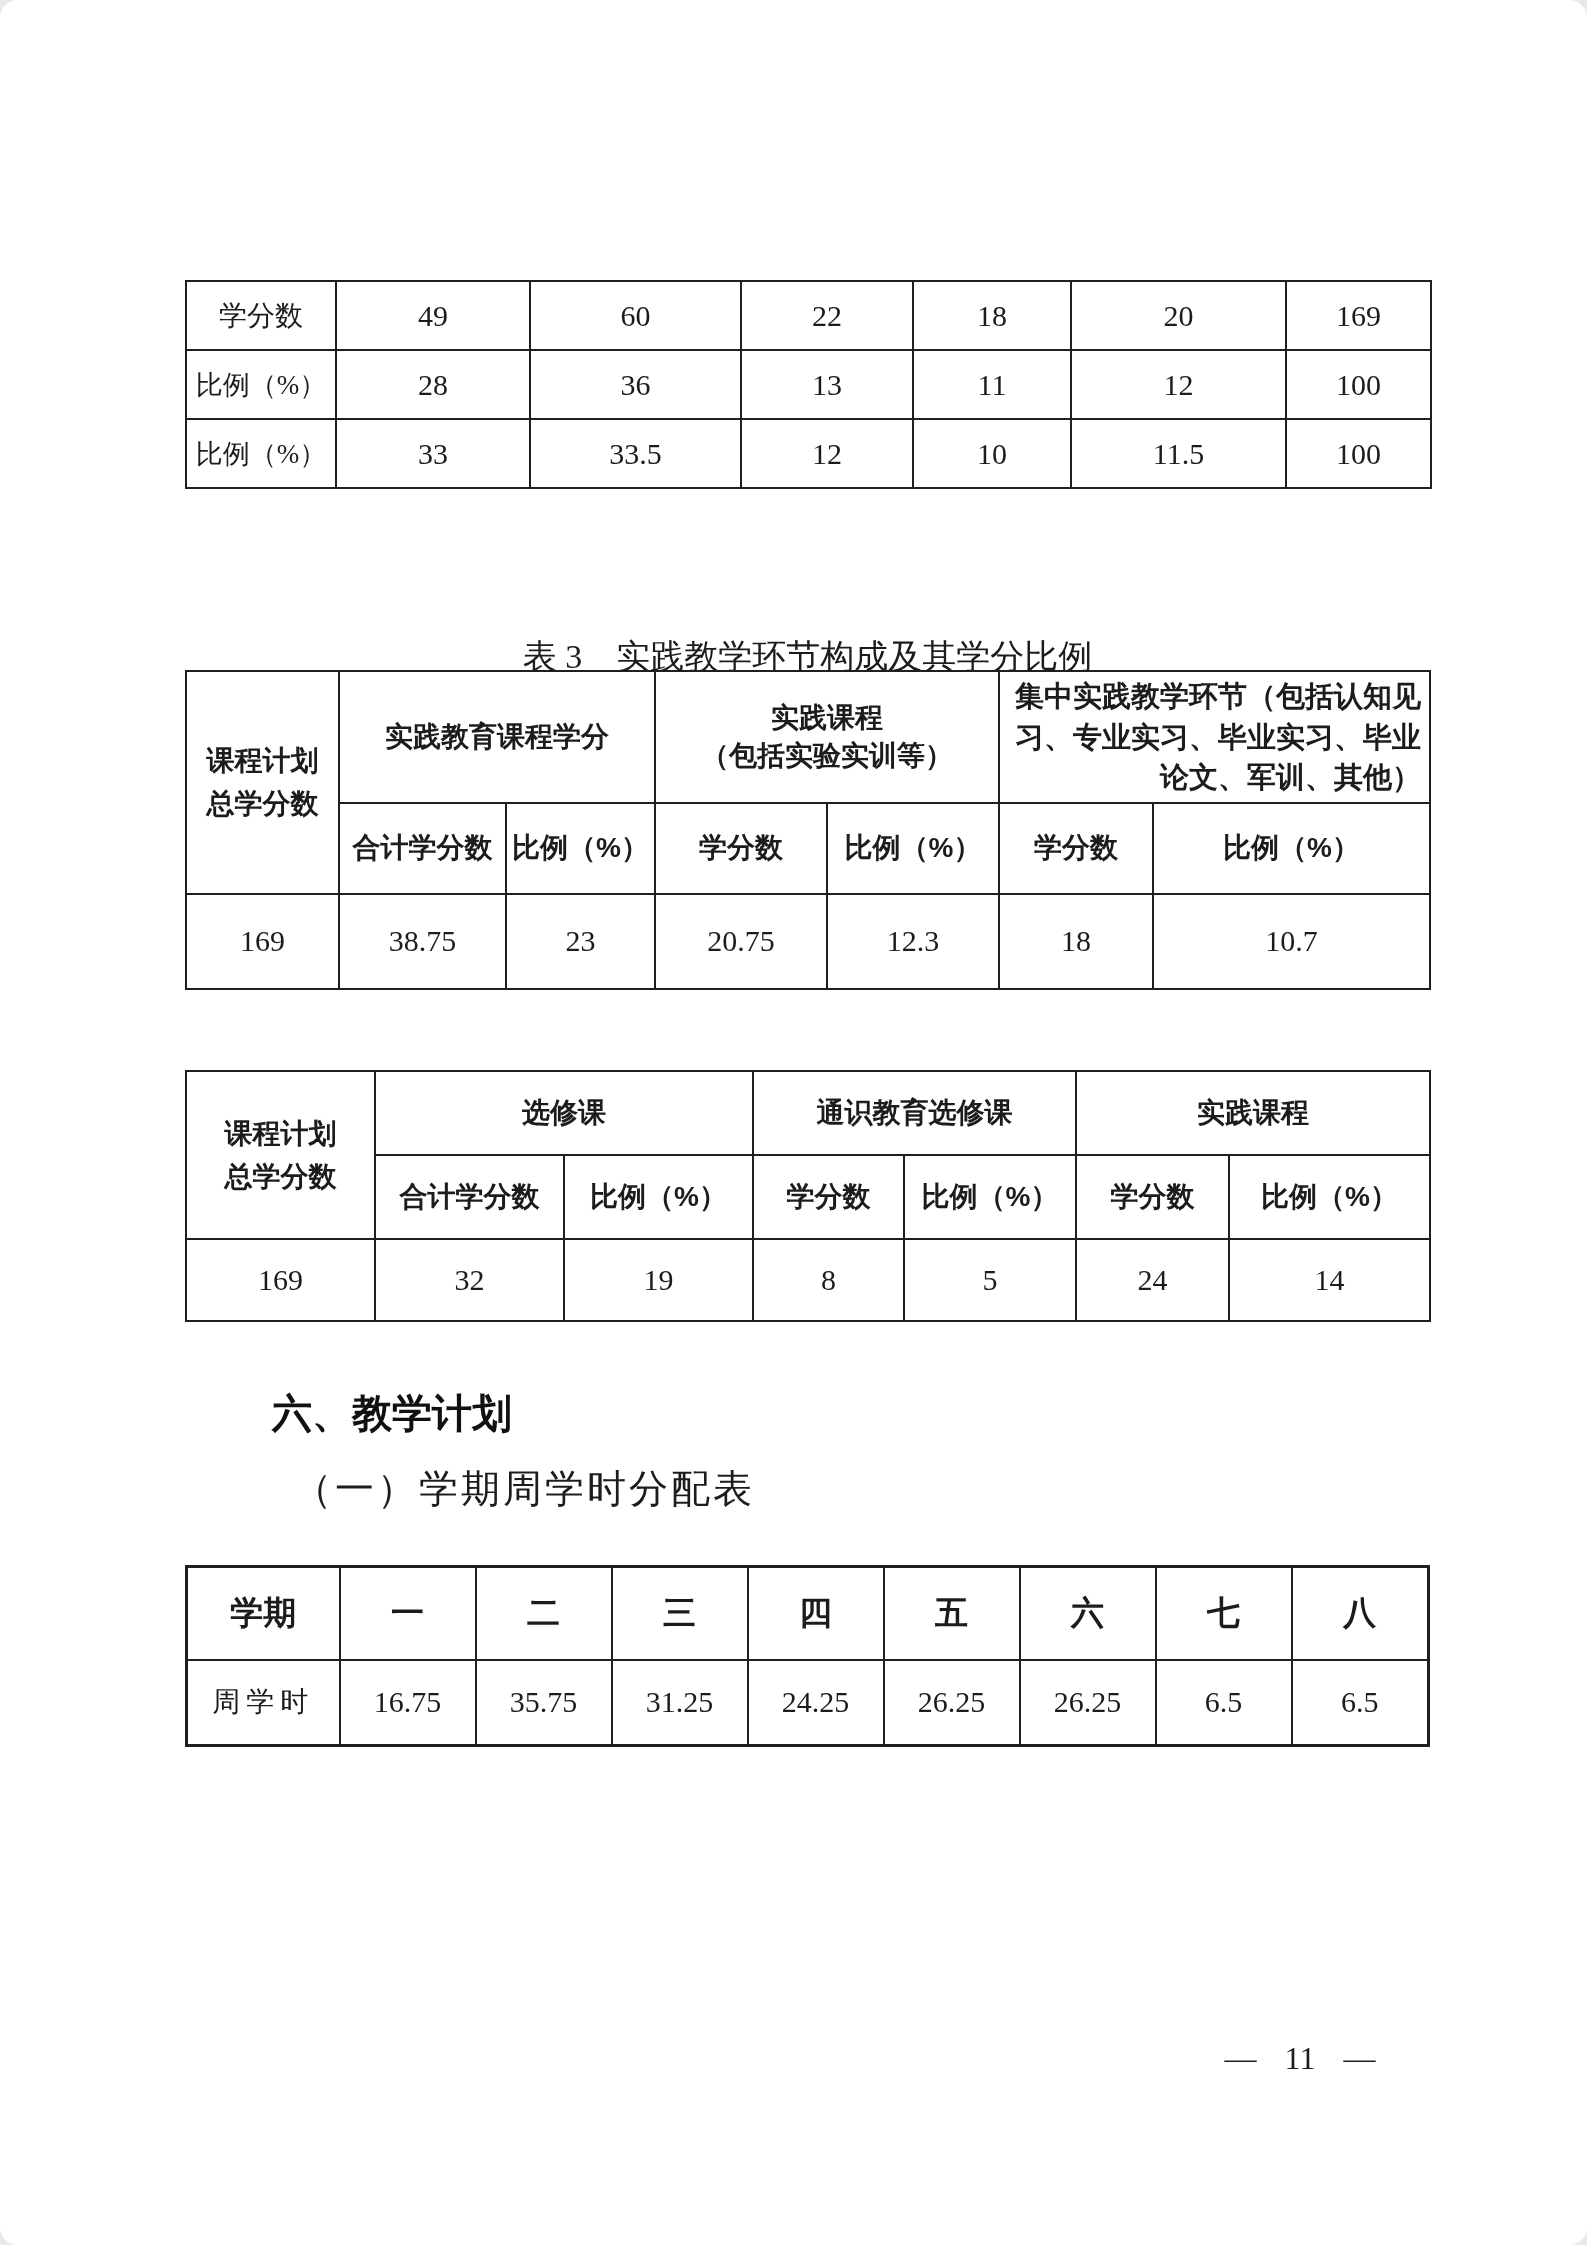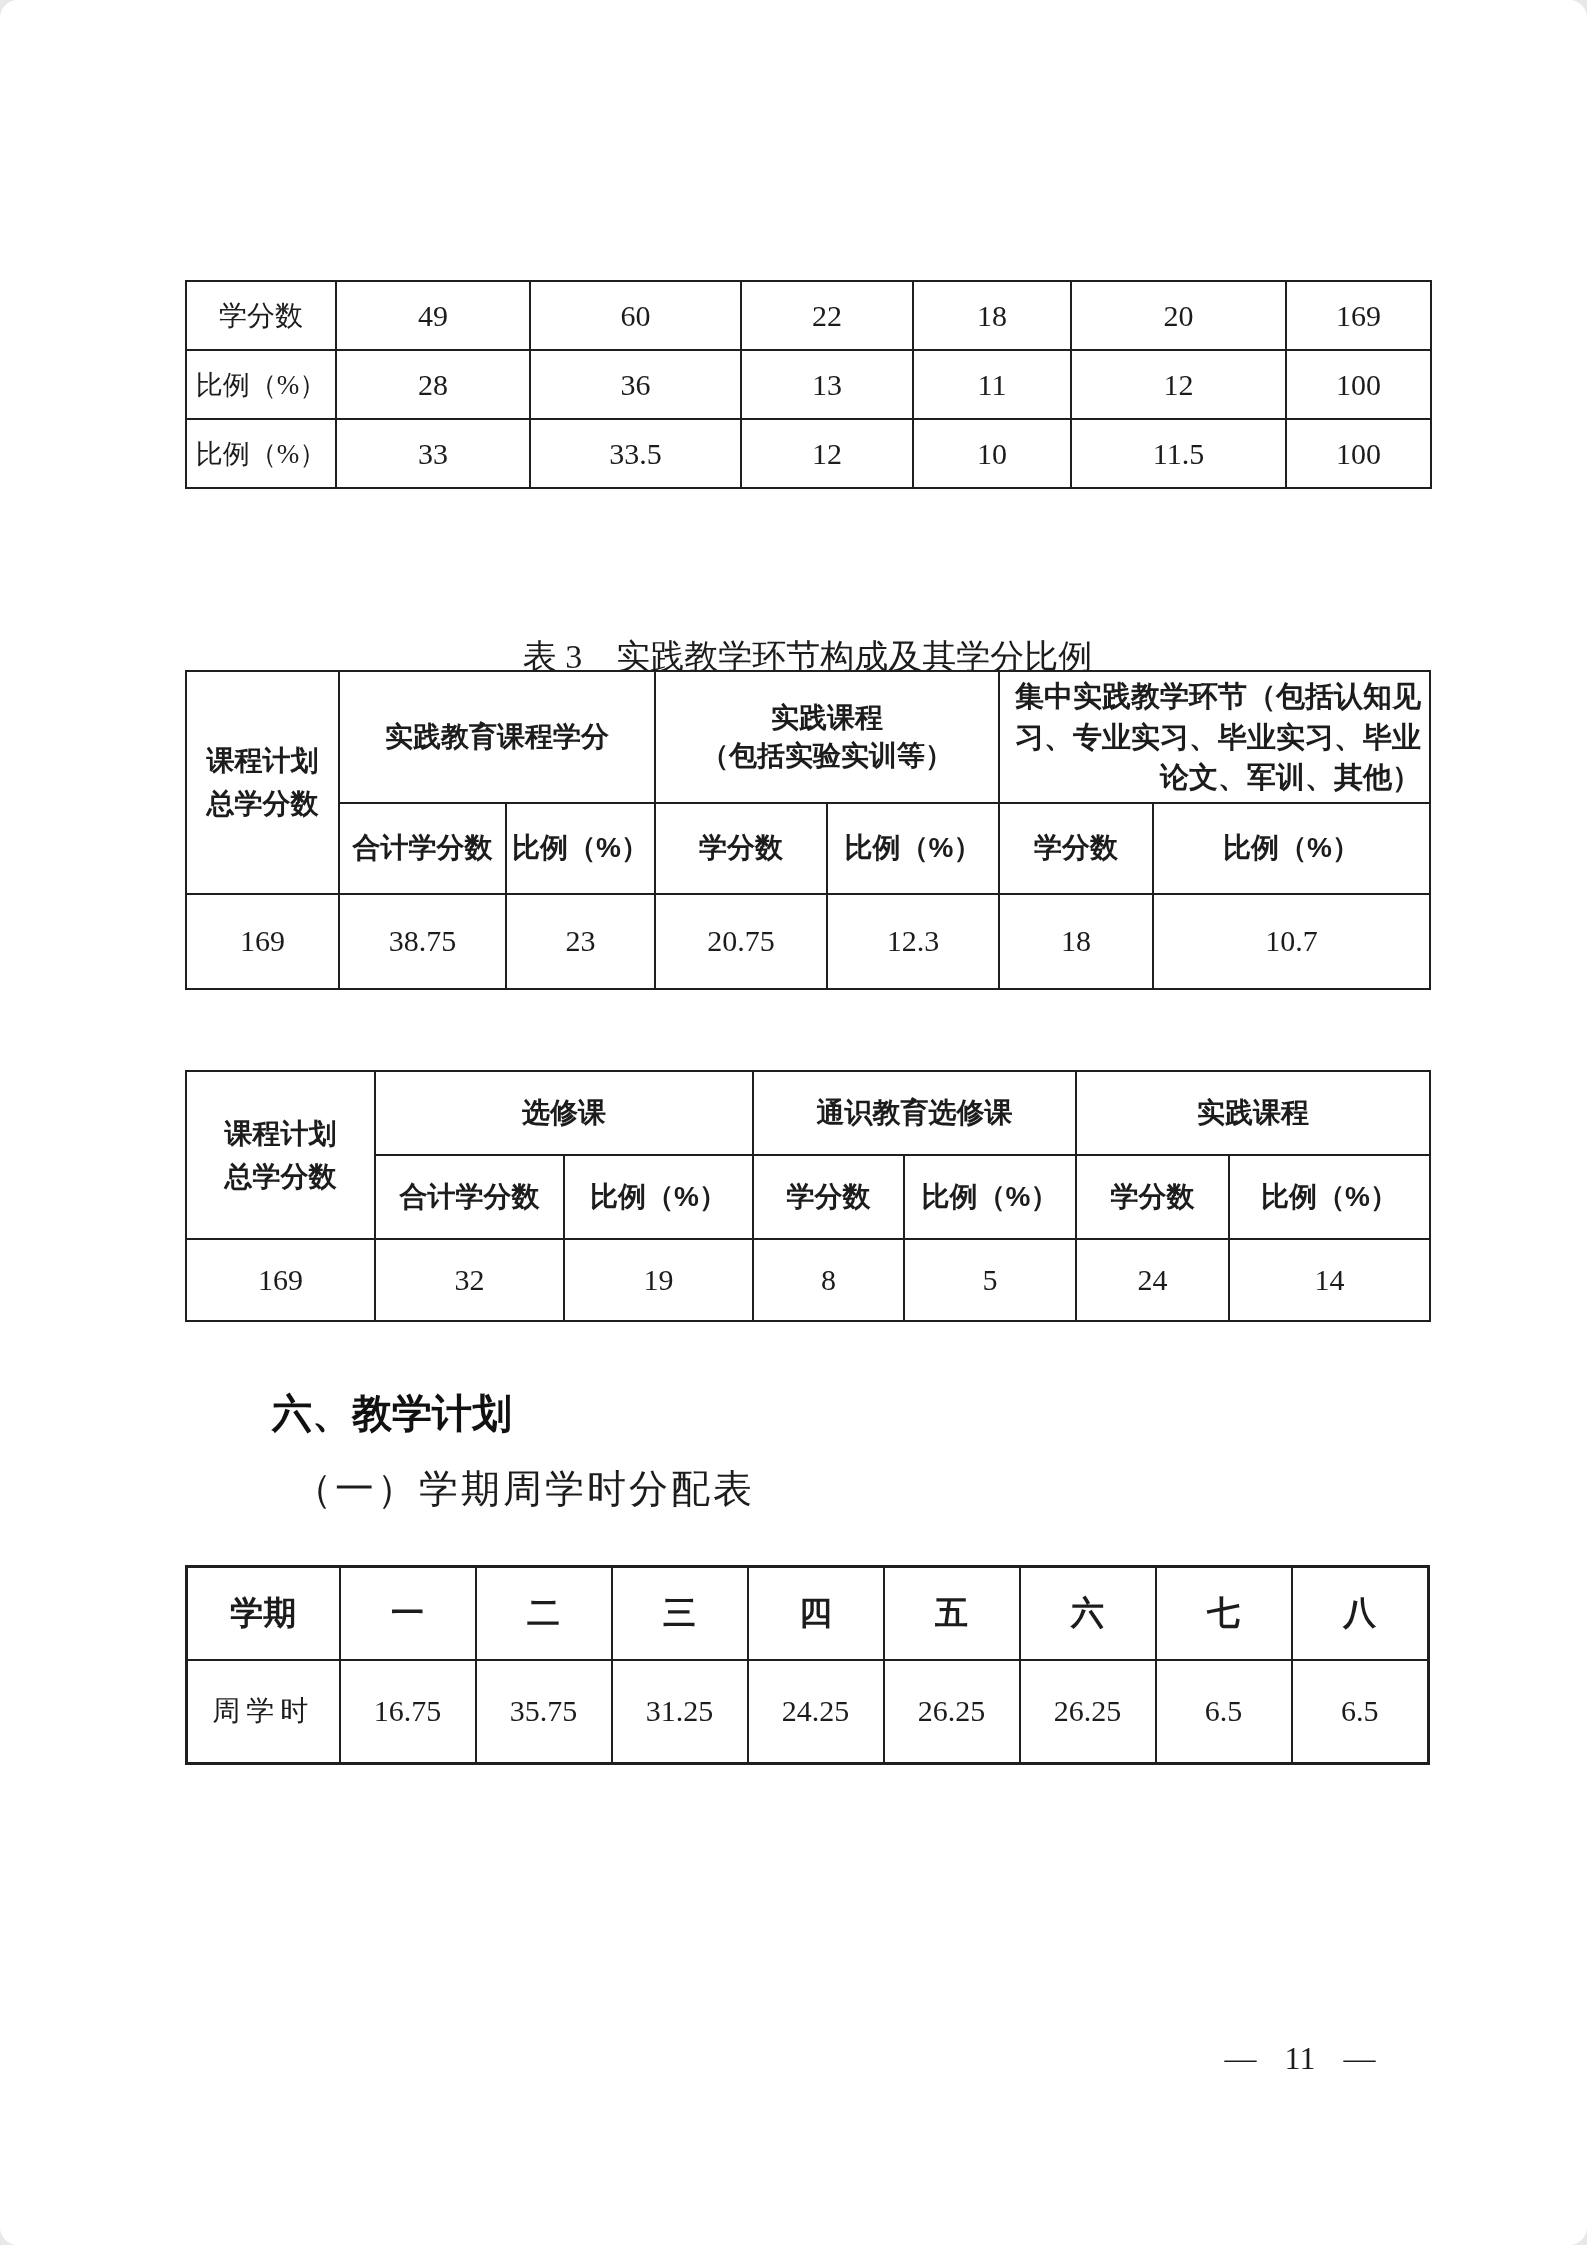--- a/index.html
+++ b/index.html
@@ -233,21 +233,21 @@
       <td class="hei-lg">学期</td>
       <td class="hei-lg">一</td>
       <td class="hei-lg">二</td>
       <td class="hei-lg">三</td>
       <td class="hei-lg">四</td>
       <td class="hei-lg">五</td>
       <td class="hei-lg">六</td>
       <td class="hei-lg">七</td>
       <td class="hei-lg">八</td>
     </tr>
-    <tr style="height:104px">
+    <tr style="height:86px">
       <td class="kai rl">周学时</td>
       <td class="num">16.75</td>
       <td class="num">35.75</td>
       <td class="num">31.25</td>
       <td class="num">24.25</td>
       <td class="num">26.25</td>
       <td class="num">26.25</td>
       <td class="num">6.5</td>
       <td class="num">6.5</td>
     </tr>

